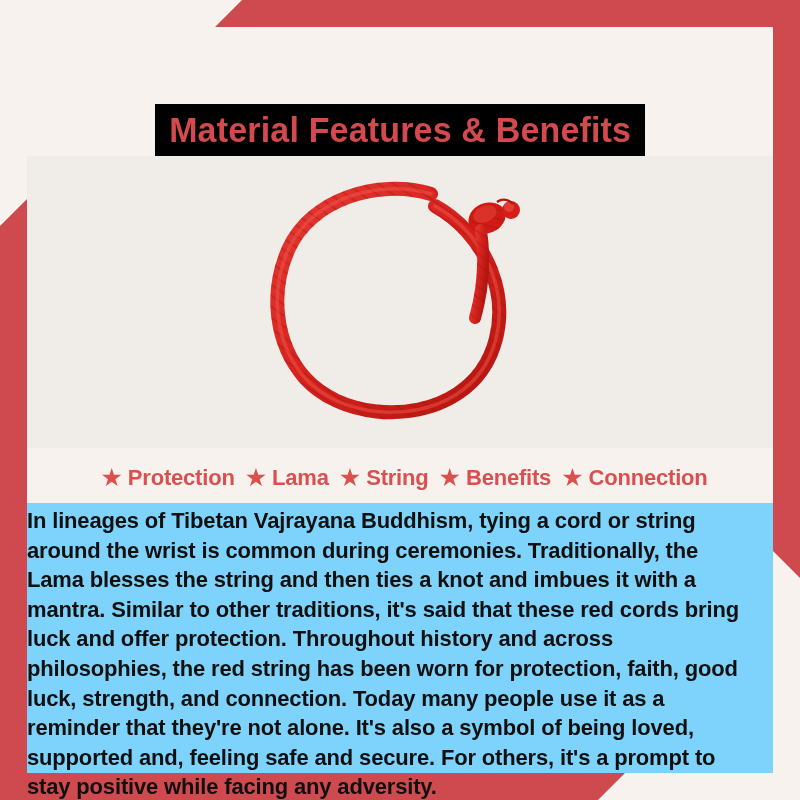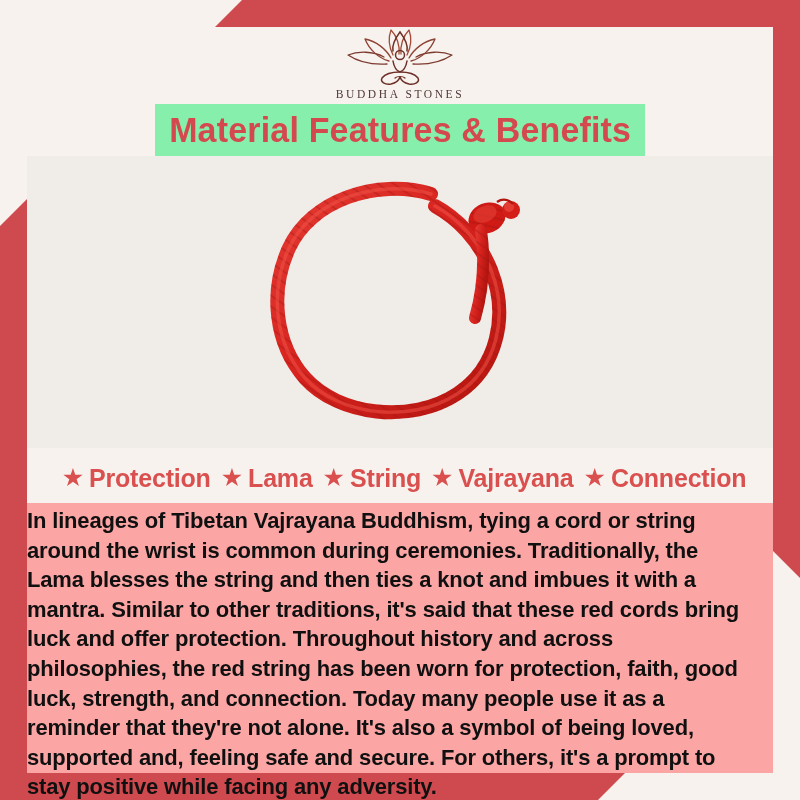--- a/index.html
+++ b/index.html
@@ -91,21 +91,21 @@
     white-space: nowrap;
   }
 
   
   .title-banner {
     position: absolute;
     left: 128px;
     top: 77px;
     width: 490px;
     height: 52px;
-    background: #86efac;
+    background: #000000;
     display: flex;
     align-items: center;
     justify-content: center;
   }
   .title-text {
     font-family: "Liberation Sans Narrow", "Liberation Sans", sans-serif;
     font-weight: bold;
     font-size: 35px;
     color: #d4494e;
     letter-spacing: 0.2px;
@@ -175,32 +175,32 @@
     font-size: 25px;
     line-height: 1;
     margin: 0 5px 0 8px;
     position: relative;
     top: -1px;
   }
   .benefit .blabel {
     color: #d9504f;
     font-family: "Liberation Sans Narrow", "Liberation Sans", sans-serif;
     font-weight: bold;
-    font-size: 25px;
+    font-size: 22px;
     letter-spacing: -0.2px;
   }
 
   
   .copy-wrap {
     position: absolute;
     left: 0;
     right: 0;
     top: 476px;
     bottom: 0;
-    background: #fca5a5;
+    background: #7dd3fc;
     padding: 3px 6px 0 0;
     box-sizing: border-box;
   }
   .copy {
     font-family: "Liberation Sans Narrow", "Liberation Sans", sans-serif;
     font-size: 22.3px;
     font-weight: bold;
     line-height: 29.6px;
     color: #101010;
     letter-spacing: -0.15px;
@@ -215,52 +215,20 @@
 
 <div id="poster">
 
   <div class="band band-top"></div>
   <div class="band band-right"></div>
   <div class="band band-left"></div>
   <div class="band band-bottom"></div>
 
   <div class="page-inner">
 
-    <div class="logo-area">
-      <span>
-        <svg class="logo-mark" viewBox="0 0 236 116" xmlns="http://www.w3.org/2000/svg">
-          <g fill="none" stroke-linecap="round" stroke-linejoin="round">
-
-            <path d="M92 70 C60 72 32 64 14 52 C34 44 64 44 86 56" stroke="#7d3b30" stroke-width="2.6"></path>
-
-            <path d="M144 70 C176 72 204 64 222 52 C202 44 172 44 150 56" stroke="#7d3b30" stroke-width="2.6"></path>
-
-            <path d="M96 64 C74 58 56 40 48 20 C70 24 90 40 100 58" stroke="#8d4234" stroke-width="2.6"></path>
-
-            <path d="M140 64 C162 58 180 40 188 20 C166 24 146 40 136 58" stroke="#8d4234" stroke-width="2.6"></path>
-
-            <path d="M104 52 C96 36 94 18 100 2 C112 14 118 34 116 50" stroke="#a44a35" stroke-width="2.6"></path>
-
-            <path d="M132 52 C140 36 142 18 136 2 C124 14 118 34 120 50" stroke="#a44a35" stroke-width="2.6"></path>
-
-            <path d="M118 6 C106 22 102 34 104 44" stroke="#6d2f27" stroke-width="3"></path>
-            <path d="M118 6 C130 22 134 34 132 44" stroke="#6d2f27" stroke-width="3"></path>
-
-            <circle cx="118" cy="52" r="9" stroke="#6d2f27" stroke-width="3"></circle>
-
-            <path d="M104 64 C106 76 112 84 118 86 C124 84 130 76 132 64" stroke="#6d2f27" stroke-width="3"></path>
-
-            <path d="M118 86 C104 86 88 90 82 98 C78 106 88 112 100 110 C110 108 116 102 118 96 C120 102 126 108 136 110 C148 112 158 106 154 98 C148 90 132 86 118 86 Z" stroke="#6d2f27" stroke-width="3"></path>
-
-            <path d="M108 98 C112 94 124 94 128 98" stroke="#6d2f27" stroke-width="2.4"></path>
-          </g>
-        </svg>
-      </span>
-      <div class="logo-word">BUDDHA STONES</div>
-    </div>
 
     <div class="title-banner">
       <div class="title-text">Material Features &amp; Benefits</div>
     </div>
 
     <div class="hero">
       <span>
         <svg class="bracelet-svg" viewBox="0 0 330 272" xmlns="http://www.w3.org/2000/svg">
           <defs>
             <linearGradient id="cordGrad" x1="0" y1="0" x2="1" y2="1">
@@ -321,21 +289,21 @@
       <span class="benefit">
         <span class="star">★</span>
         <span class="blabel">Lama</span>
       </span>
       <span class="benefit">
         <span class="star">★</span>
         <span class="blabel">String</span>
       </span>
       <span class="benefit">
         <span class="star">★</span>
-        <span class="blabel">Vajrayana</span>
+        <span class="blabel">Benefits</span>
       </span>
       <span class="benefit">
         <span class="star">★</span>
         <span class="blabel">Connection</span>
       </span>
     </div>
 
     <div class="copy-wrap">
       <p class="copy">In lineages of Tibetan Vajrayana Buddhism, tying a cord or string around the wrist is common during ceremonies. Traditionally, the Lama blesses the string and then ties a knot and imbues it with a mantra. Similar to other traditions, it's said that these red cords bring luck and offer protection. Throughout history and across philosophies, the red string has been worn for protection, faith, good luck, strength, and connection. Today many people use it as a reminder that they're not alone. It's also a symbol of being loved, supported and, feeling safe and secure. For others, it's a prompt to stay positive while facing any adversity.</p>
     </div>

